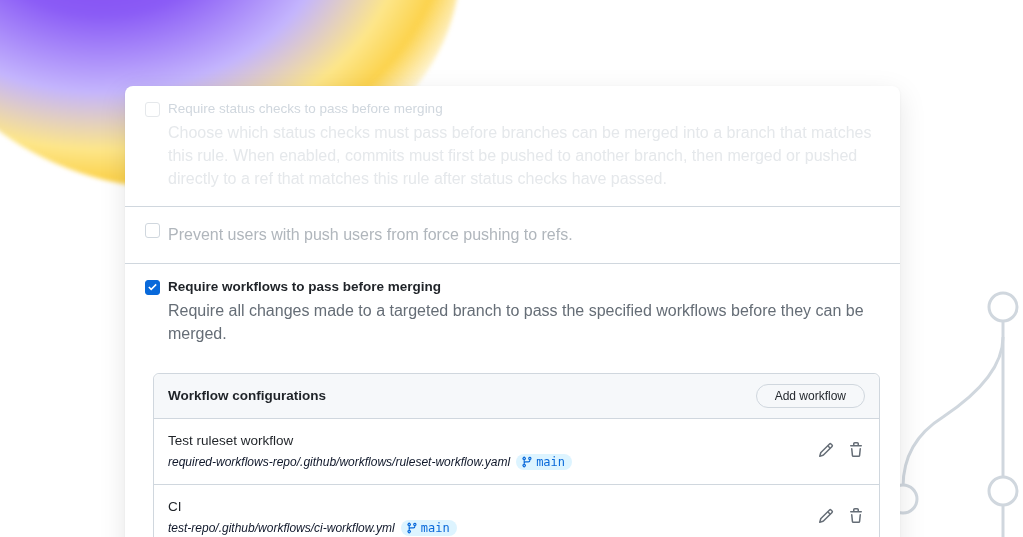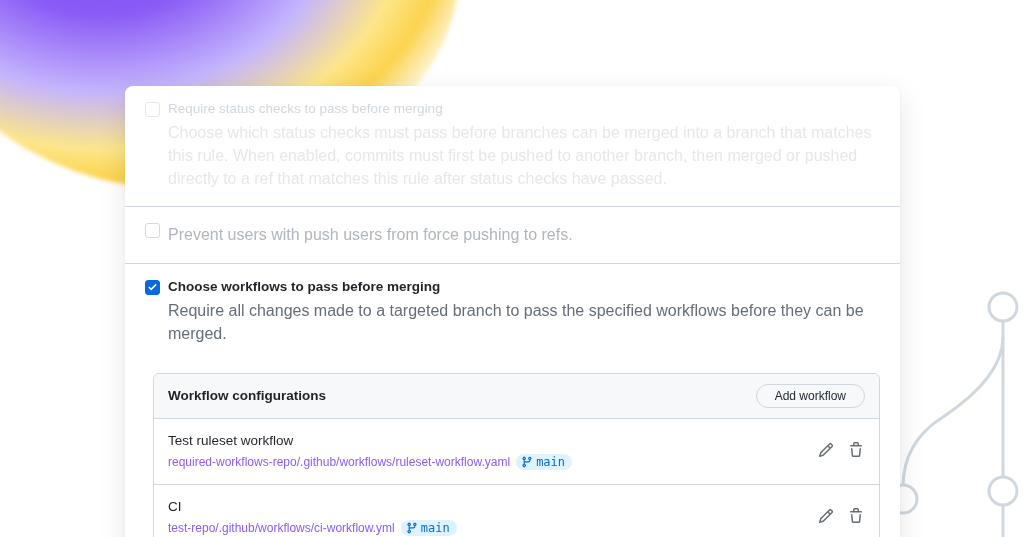--- a/index.html
+++ b/index.html
@@ -97,21 +97,21 @@
   .wf-item {
     padding: 14px;
     display: flex;
     align-items: flex-start;
     justify-content: space-between;
   }
   .wf-item + .wf-item { border-top: 1px solid #d0d7de; }
   .wf-left { flex: 1; }
   .wf-name { font-size: 13.5px; font-weight: 400; color: #1f2328; }
   .wf-path-row { margin-top: 6px; display: flex; align-items: center; gap: 6px; flex-wrap: wrap; }
-  .wf-path { font-size: 12px; color: #8b5cf6; }
+  .wf-path { font-size: 12px; color: #0f172a; font-style: italic; }
   .branch-pill {
     display: inline-flex;
     align-items: center;
     gap: 3px;
     background: #ddf4ff;
     color: #0969da;
     font-family: ui-monospace, SFMono-Regular, "SF Mono", Menlo, Consolas, monospace;
     font-size: 12px;
     padding: 1px 7px 1px 5px;
     border-radius: 10px;
@@ -166,21 +166,21 @@
   </div>
 
   <div class="section">
     <div class="section-row">
       <div class="cbx checked">
         <svg viewBox="0 0 12 12">
             <path d="M4.6 9.2 1.4 6l1.2-1.2 2 2 4.8-4.8L10.6 3.2z"></path>
           </svg>
       </div>
       <div class="sec-text">
-        <div class="sec-title">Choose workflows to pass before merging</div>
+        <div class="sec-title">Require workflows to pass before merging</div>
         <div class="sec-desc">Require all changes made to a targeted branch to pass the specified workflows before they can be merged.</div>
       </div>
     </div>
   </div>
 
   <div class="config-box">
     <div class="config-head">
       <span class="config-head-title">Workflow configurations</span>
       <button class="btn">Add workflow</button>
     </div>

